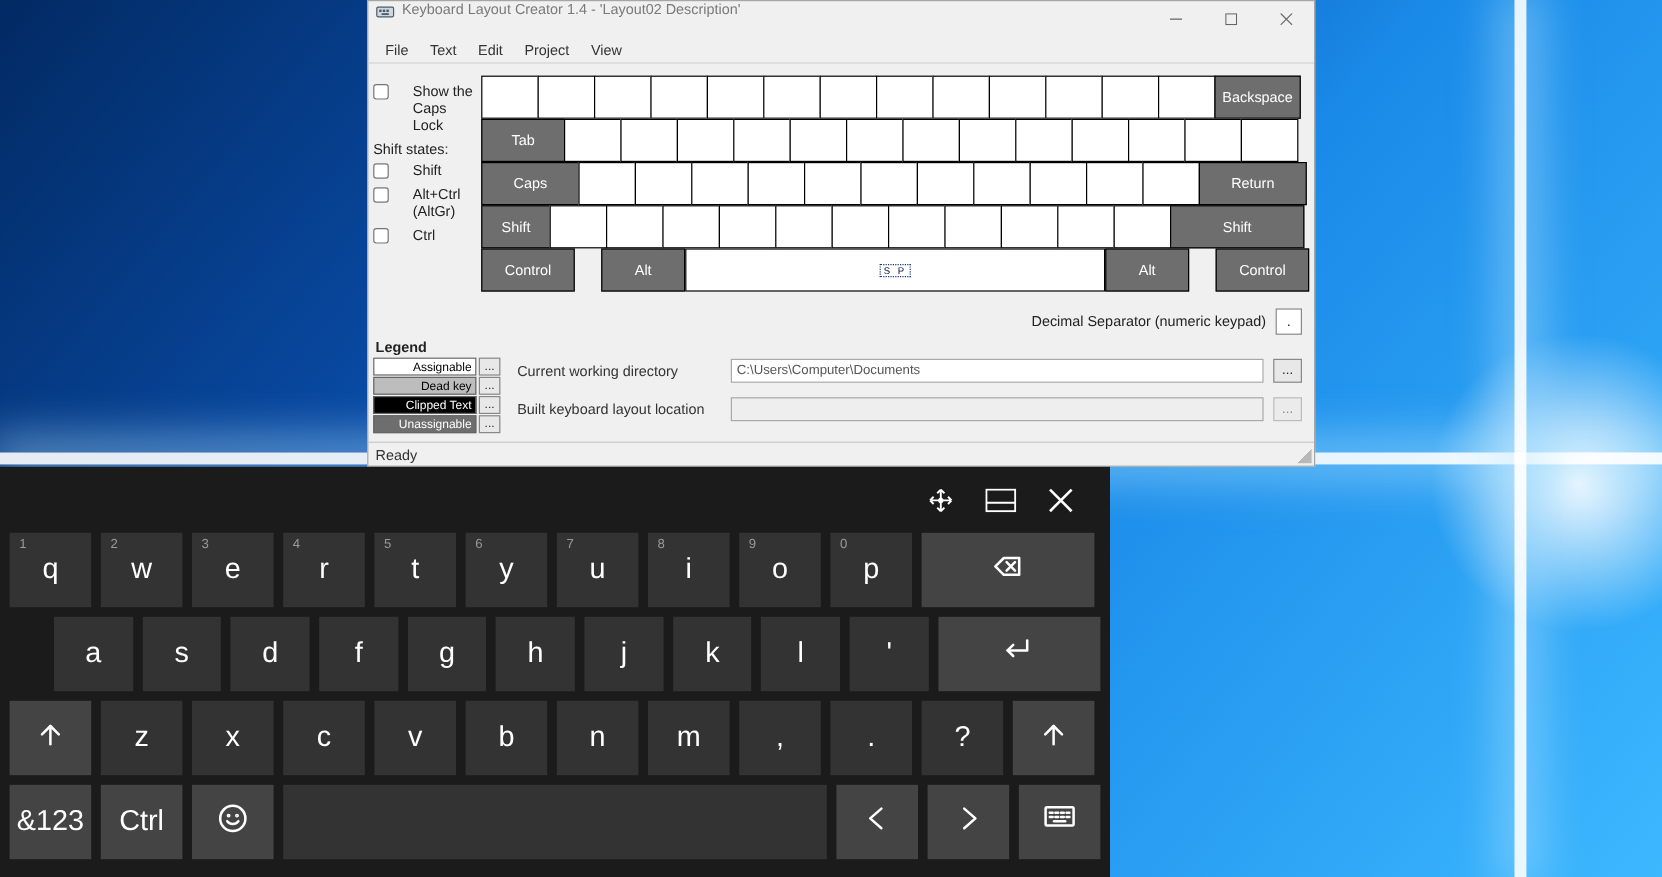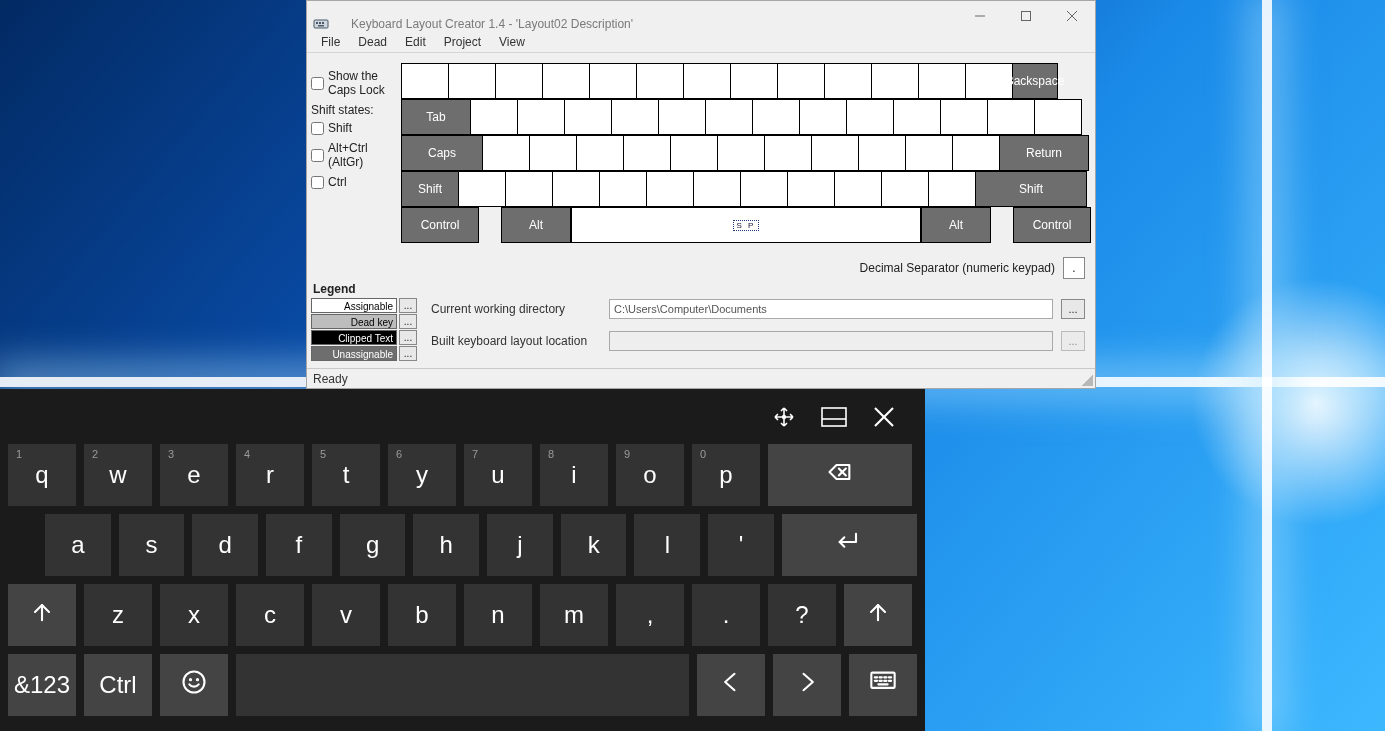--- a/index.html
+++ b/index.html
@@ -10,33 +10,33 @@
     radial-gradient(circle at 95% 55%, rgba(255,255,255,.95) 0, rgba(255,255,255,.0) 9%),
     linear-gradient(130deg, #022a63 0%, #0a50b0 35%, #1a8ae8 60%, #3db8ff 100%);
   }
   .wallpaper::before, .wallpaper::after { content:""; position:absolute; background:rgba(255,255,255,.9); }
   .wallpaper::before { left:0; right:0; top:377px; height:10px; box-shadow:0 0 40px 10px rgba(180,230,255,.6); }
   .wallpaper::after  { top:0; bottom:0; left:1262px; width:10px; box-shadow:0 0 40px 10px rgba(180,230,255,.6); }
 
   
   .klc-window { position:absolute; left:306px; top:0; width:790px; height:389px;
     background:#f0f0f0; border:1px solid #a6a6a6; display:flex; flex-direction:column; font-size:12px; color:#222; }
-  .klc-titlebar { height:30px; display:flex; align-items:flex-end; padding-left:6px; color:#7a7a7a;gap:16px; }
+  .klc-titlebar { height:30px; display:flex; align-items:flex-start; padding-left:6px; color:#7a7a7a; }
   .klc-titlebar .app-icon { width:16px; height:16px; margin-right:6px; display:inline-block; }
   .klc-title { flex:1; font-size:12px; }
   .klc-winbtns { display:flex; height:100%; }
   .klc-winbtn { width:46px; display:flex; align-items:center; justify-content:center; color:#777; }
 
   .klc-menu { height:22px; display:flex; align-items:center; gap:2px; padding:0 6px; border-bottom:1px solid #d5d5d5; }
   .klc-menu span { padding:2px 8px; color:#333; }
 
   .klc-body { flex:1; display:flex; padding:10px 10px 0 4px; gap:6px; }
 
   .klc-left { width:84px; padding-top:6px; font-size:12px; color:#222; }
-  .klc-check { display:flex; align-items:center; gap:4px; margin-bottom:6px; line-height:14px; }
+  .klc-check { display:flex; align-items:flex-start; gap:20px; margin-bottom:6px; line-height:14px; }
   .klc-check input { margin-top:1px; }
   .klc-left .hdr { margin:0 0 4px; }
 
   .klc-kbpanel { flex:1; position:relative; }
   .klc-row { position:absolute; left:0; display:flex; }
   .klc-key { height:36px; background:#fff; border:1px solid #000; margin-left:-1px; }
   .klc-key.first { margin-left:0; }
   .klc-key.mod { background:#6e6e6e; color:#fff; display:flex; align-items:center; justify-content:center; font-size:12px; border:1px solid #000; }
   .klc-space { position:absolute; height:36px; background:#fff; border:1px solid #000; display:flex; align-items:center; justify-content:center; }
   .klc-space .sp { font-size:8px; letter-spacing:2px; border:1px dotted #1a3a7a; padding:0 3px; color:#113; }
@@ -107,21 +107,21 @@
           <svg width="10" height="10">
             <line x1="0" y1="0" x2="10" y2="10" stroke="#666"></line>
             <line x1="10" y1="0" x2="0" y2="10" stroke="#666"></line>
           </svg>
         </div>
     </div>
   </div>
 
   <div class="klc-menu">
     <span>File</span>
-    <span>Dead</span>
+    <span>Text</span>
     <span>Edit</span>
     <span>Project</span>
     <span>View</span>
   </div>
 
   <div class="klc-body">
     <div class="klc-left">
       <label class="klc-check">
         <input type="checkbox" style="">
           <span>Show the Caps Lock</span>
@@ -150,21 +150,21 @@
           <div class="klc-key " style="width: 48px;"></div>
           <div class="klc-key " style="width: 48px;"></div>
           <div class="klc-key " style="width: 48px;"></div>
           <div class="klc-key " style="width: 48px;"></div>
           <div class="klc-key " style="width: 48px;"></div>
           <div class="klc-key " style="width: 48px;"></div>
           <div class="klc-key " style="width: 48px;"></div>
           <div class="klc-key " style="width: 48px;"></div>
           <div class="klc-key " style="width: 48px;"></div>
           <div class="klc-key " style="width: 48px;"></div>
-          <div class="klc-key mod" style="width: 46px;">Backspace</div>
+          <div class="klc-key mod" style="width: 72px;">Backspace</div>
         </div>
 
       <div id="kb-row3" class="klc-row" style="top:72px">
           <div class="klc-key mod first" style="width: 82px;">Caps</div>
           <div class="klc-key " style="width: 48px;"></div>
           <div class="klc-key " style="width: 48px;"></div>
           <div class="klc-key " style="width: 48px;"></div>
           <div class="klc-key " style="width: 48px;"></div>
           <div class="klc-key " style="width: 48px;"></div>
           <div class="klc-key " style="width: 48px;"></div>

